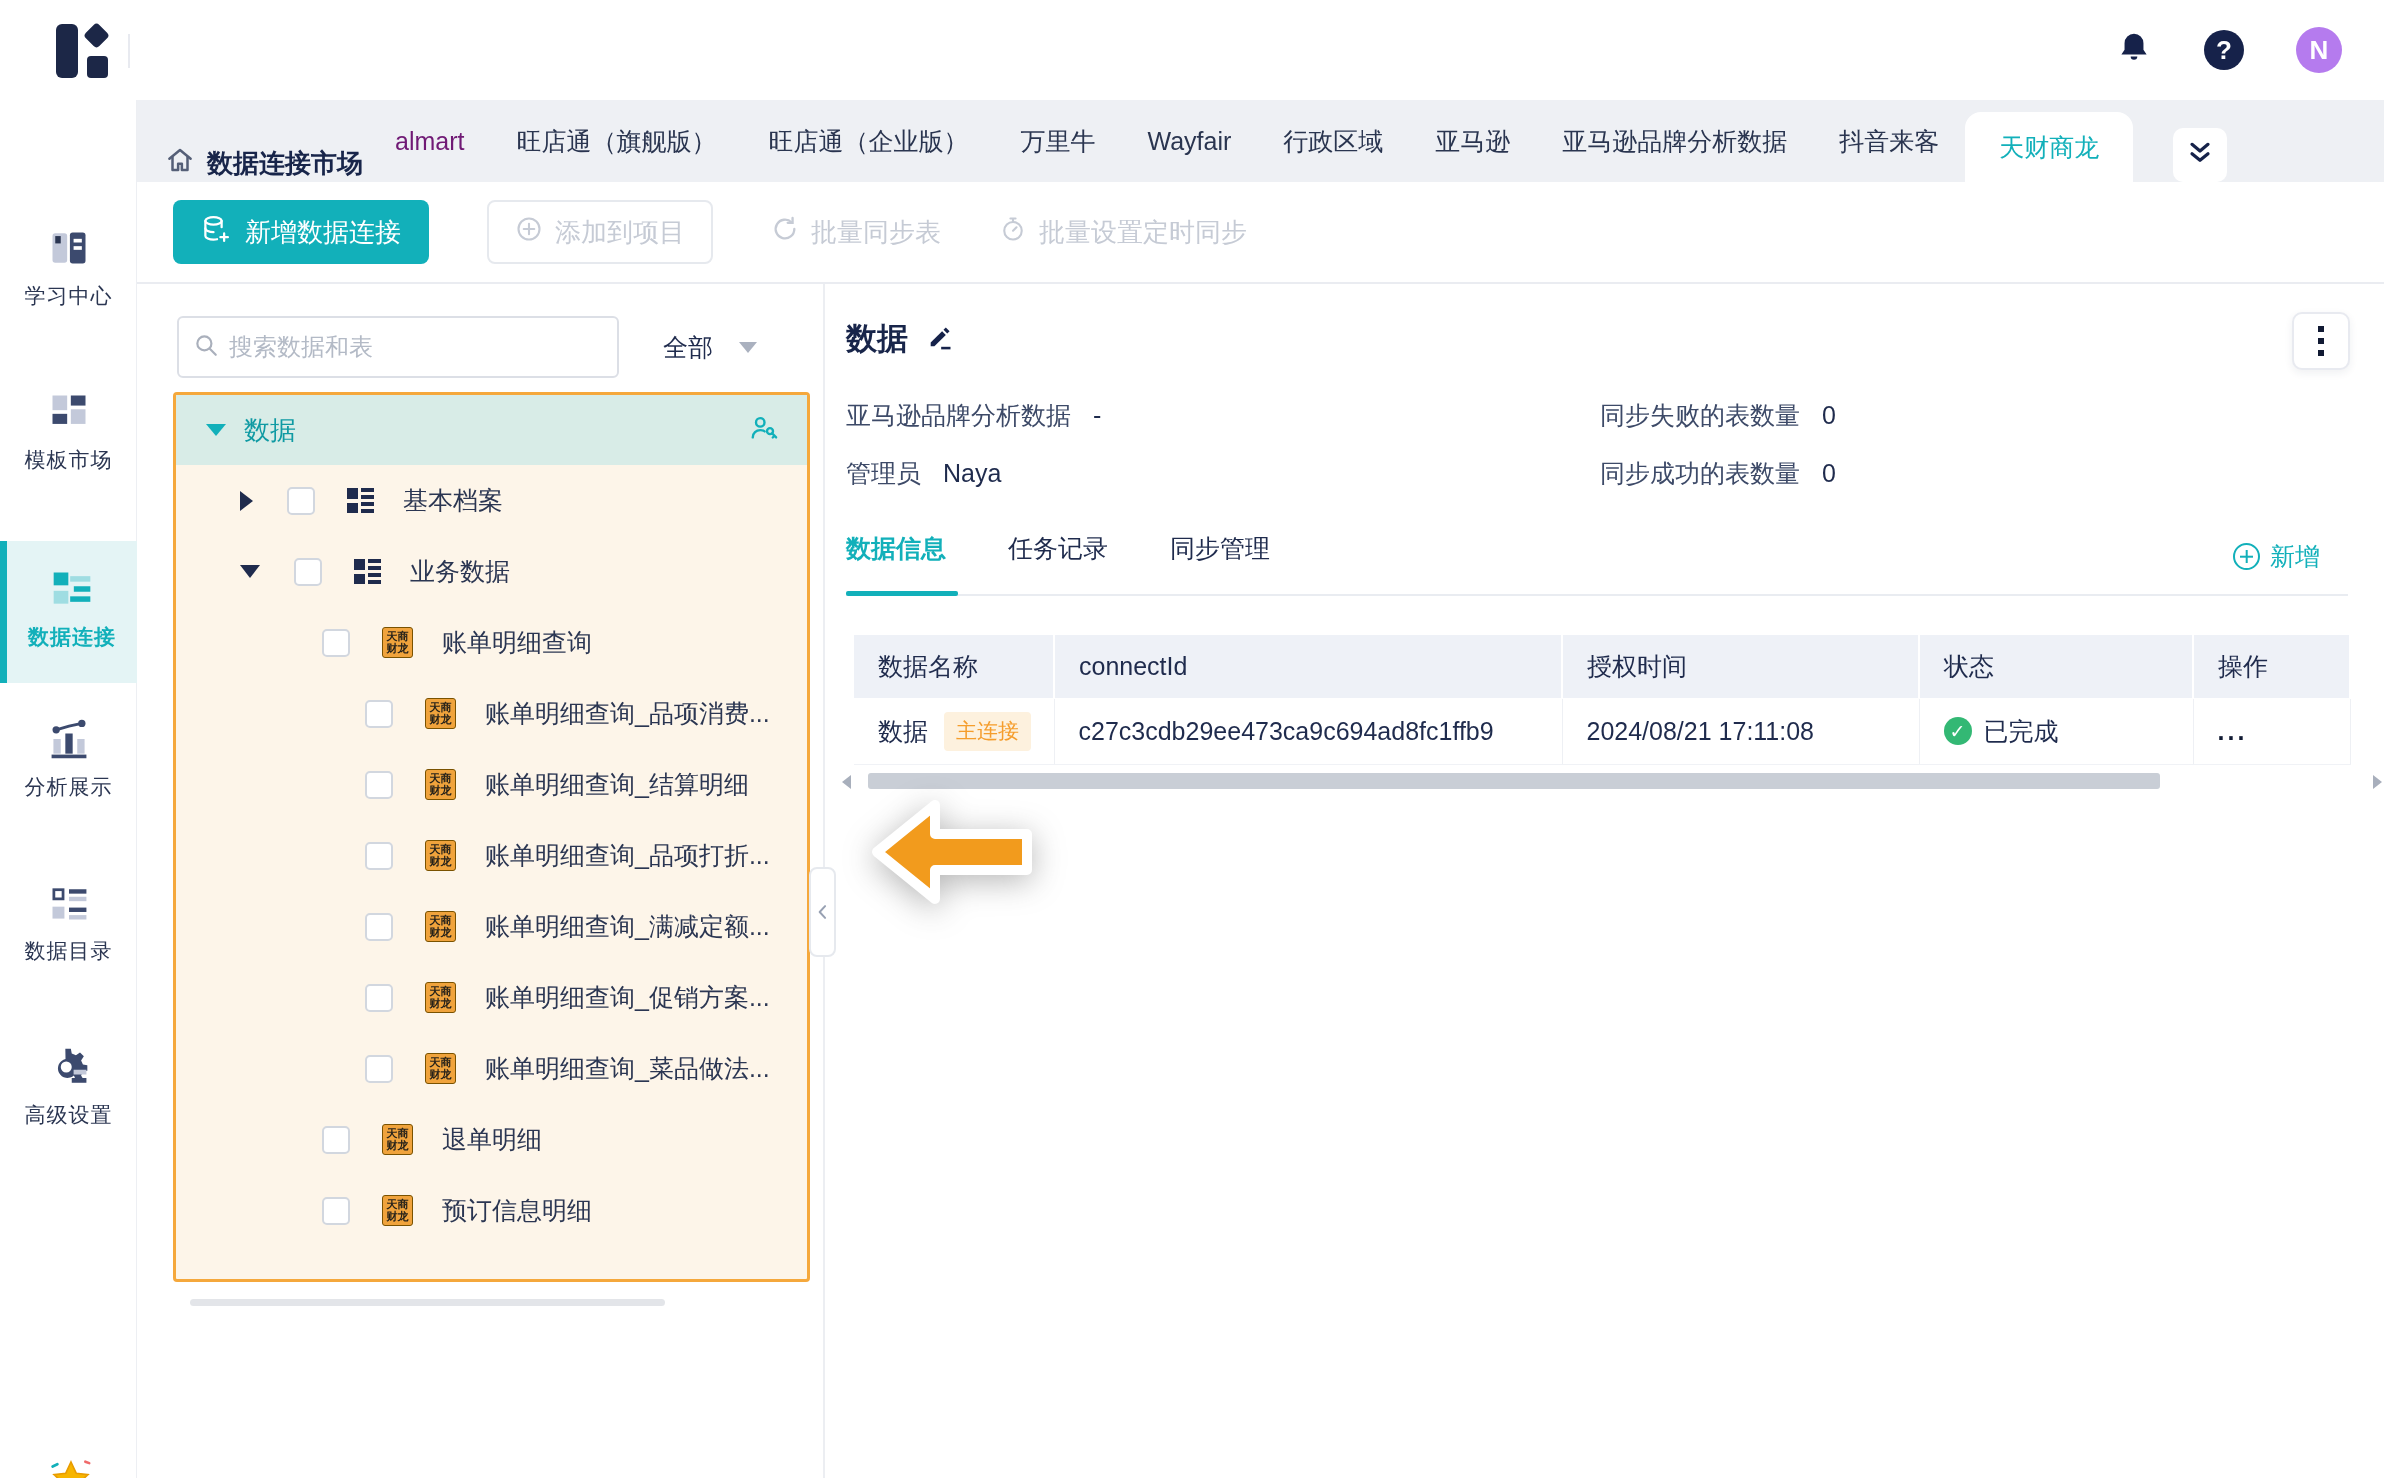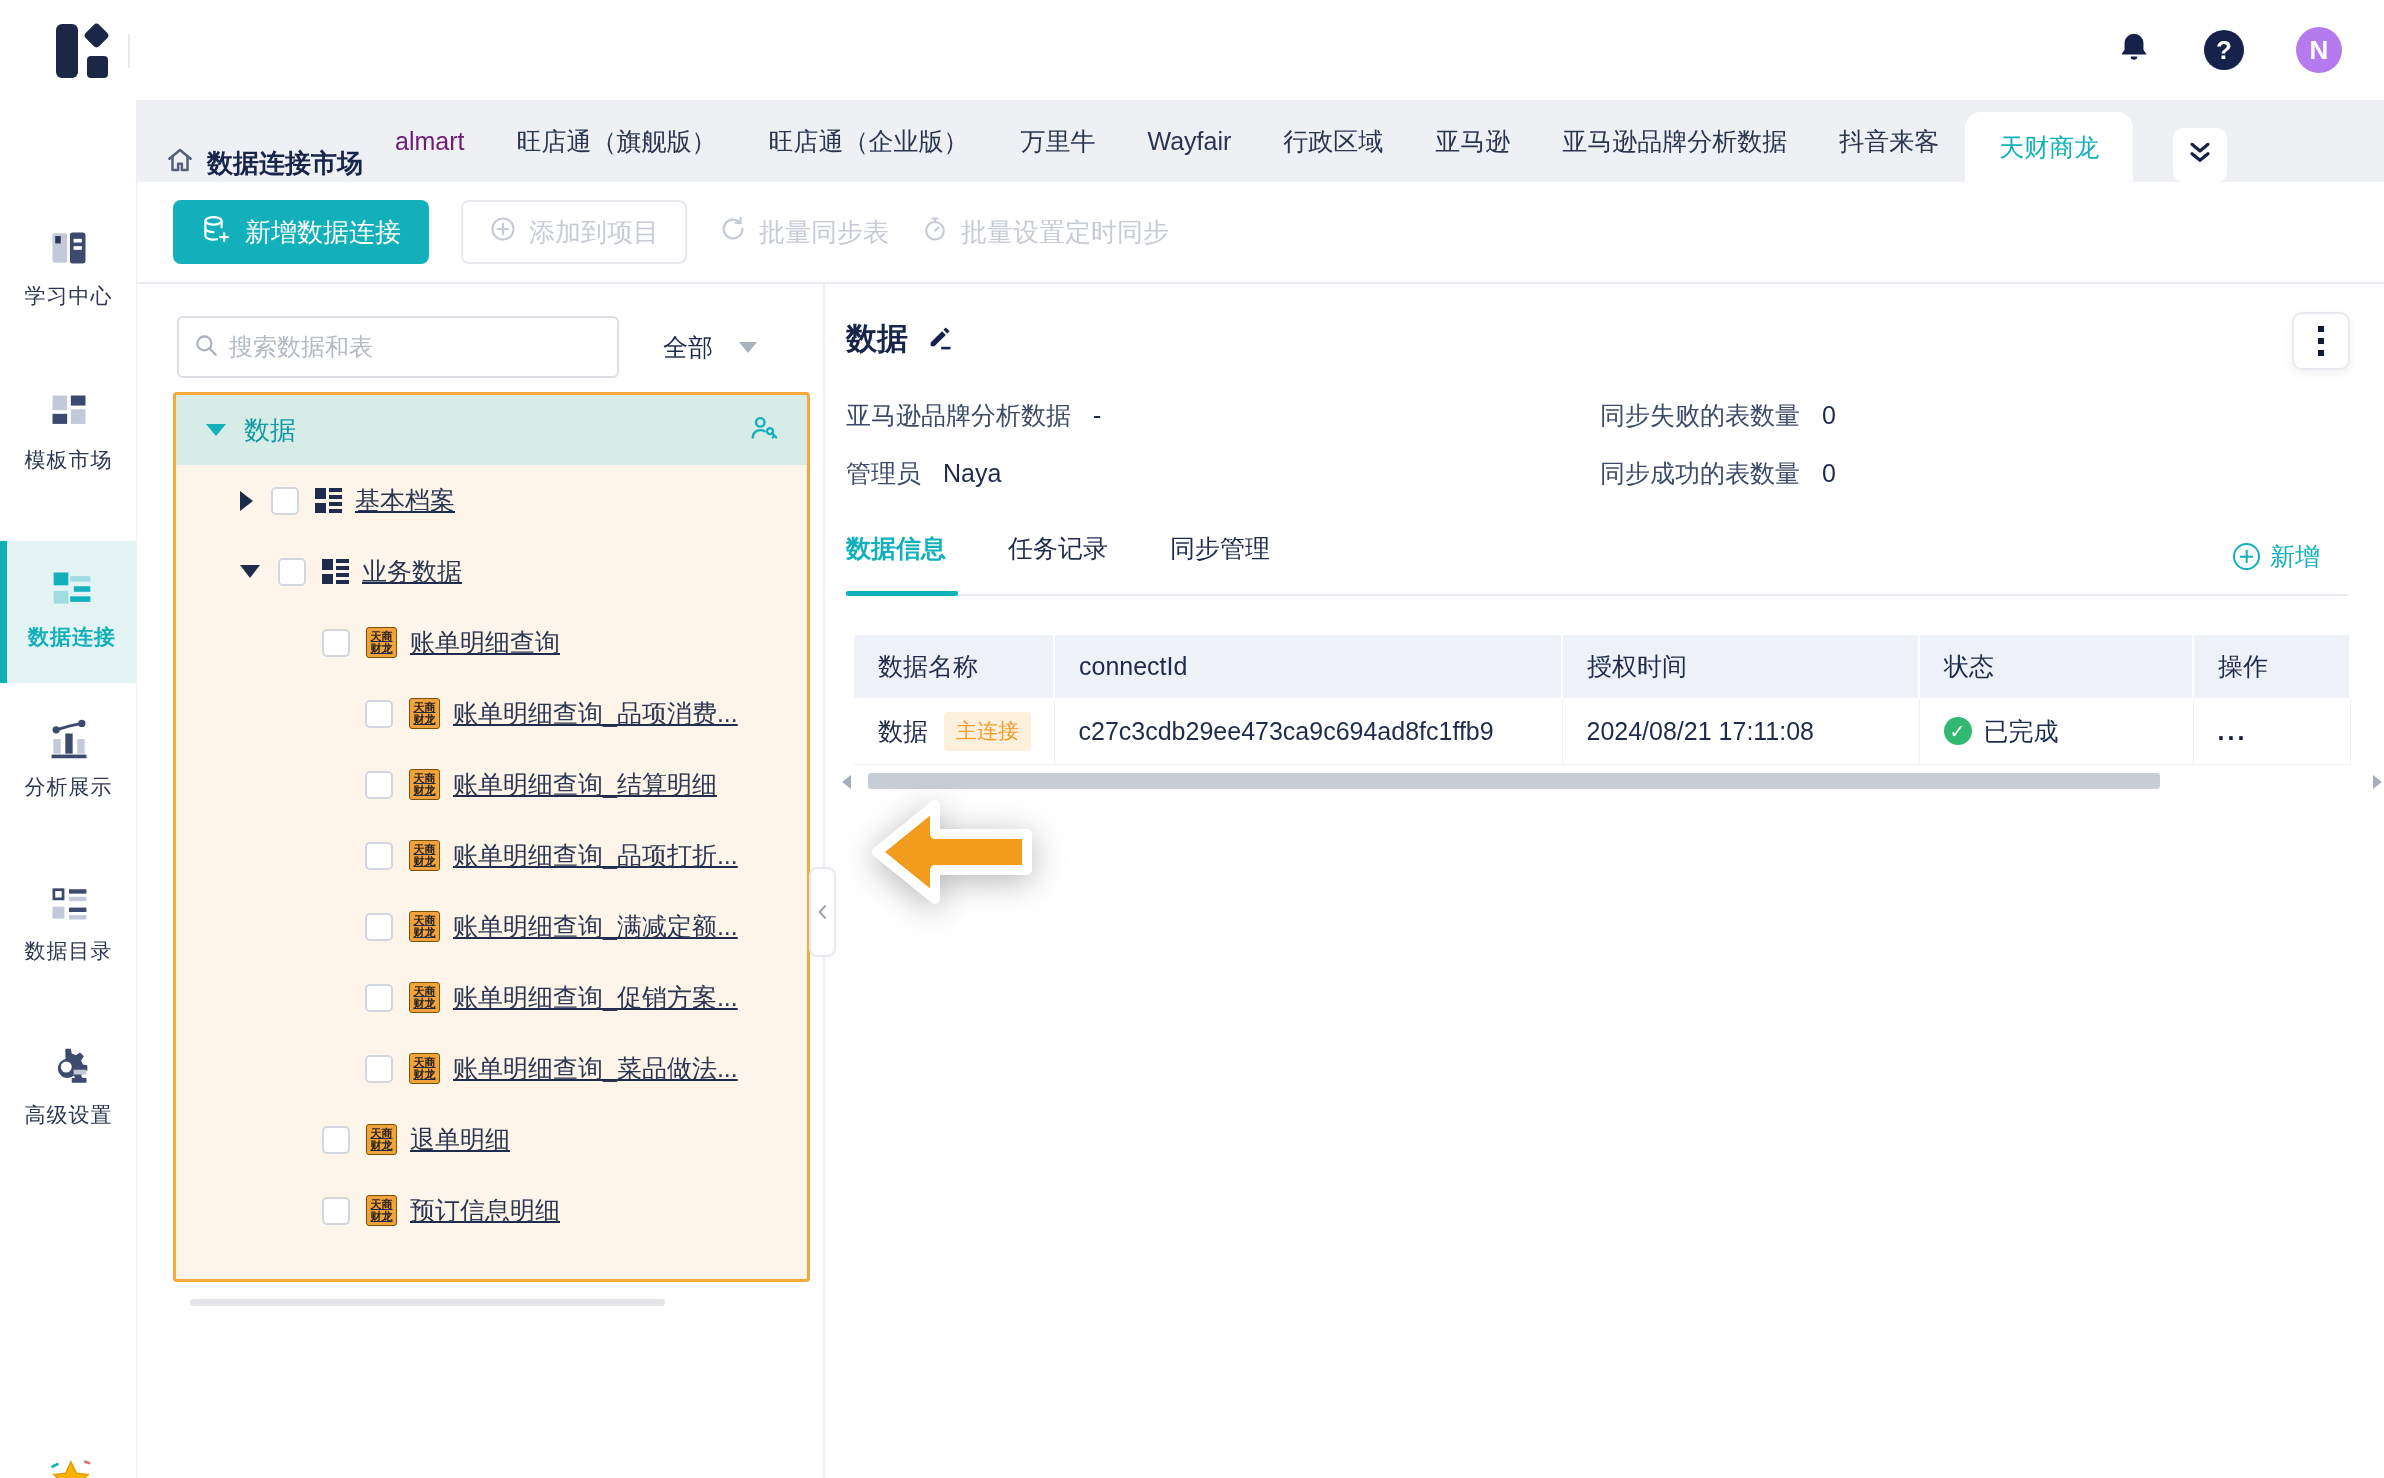--- a/index.html
+++ b/index.html
@@ -33,21 +33,21 @@
   .home-group{display:flex;align-items:center;gap:12px;margin-left:28px;font-weight:bold;font-size:26px;color:#18254a;cursor:pointer;white-space:nowrap;}
   .tabs{display:flex;align-items:stretch;height:82px;margin-left:6px;}
   .tab{padding:0 26px;font-size:25px;color:#2a3550;display:flex;align-items:center;cursor:pointer;white-space:nowrap;}
   .tab.faded{color:#701a75;}
   .tab.active{background:#fff;border-radius:16px 16px 0 0;color:#12b0ba;align-self:flex-end;height:70px;padding:0 34px;}
   .expand-btn{margin-left:40px;width:54px;height:54px;background:#fff;border-radius:10px;display:flex;
               align-items:center;justify-content:center;cursor:pointer;flex:none;}
 
   
   .toolbar{position:absolute;left:137px;top:182px;right:0;height:102px;background:#fff;border-bottom:2px solid #eaecf1;
-           display:flex;align-items:center;gap:32px;padding-left:36px;z-index:3;}
+           display:flex;align-items:center;gap:58px;padding-left:36px;z-index:3;}
   .btn-primary{height:64px;padding:0 28px;border-radius:8px;background:#12b0ba;color:#fff;font-size:26px;
                display:flex;align-items:center;gap:14px;cursor:pointer;}
   .btn-outline{height:64px;padding:0 26px;border-radius:8px;background:#fff;border:2px solid #e6e9ee;color:#c6cbd5;
                font-size:26px;display:flex;align-items:center;gap:12px;}
   .btn-text{color:#c6cbd5;font-size:26px;display:flex;align-items:center;gap:12px;}
 
   
   .content{position:absolute;left:137px;top:284px;right:0;bottom:0;background:#fff;}
   .v-divider{position:absolute;left:686px;top:0;bottom:0;width:2px;background:#eceef2;}
 
@@ -60,21 +60,21 @@
   .search-box input::placeholder{color:#b3bac6;}
   .filter{margin-left:44px;display:flex;align-items:center;gap:26px;font-size:25px;color:#1f2b4d;cursor:pointer;}
   .caret-down{width:0;height:0;border-left:9px solid transparent;border-right:9px solid transparent;border-top:11px solid #aab1bf;}
 
   .tree-panel{position:absolute;left:36px;top:108px;width:637px;height:890px;background:#fdf5e9;
               border:3px solid #f5a83c;border-radius:4px;overflow:hidden;}
   .tree-root{height:70px;background:#d8ece7;display:flex;align-items:center;padding:0 28px 0 30px;}
   .tree-root .tlabel{font-size:26px;color:#0f9aa3;margin-left:18px;}
   .tcaret{width:0;height:0;border-left:10px solid transparent;border-right:10px solid transparent;border-top:12px solid #12b0ba;}
   .tree-root .spacer{flex:1;}
-  .trow{height:71px;display:flex;align-items:center;gap:0;text-decoration:underline;}
+  .trow{height:71px;display:flex;align-items:center;gap:16px;}
   .trow .ncaret{width:0;height:0;margin-right:18px;}
   .ncaret.closed{border-top:10px solid transparent;border-bottom:10px solid transparent;border-left:13px solid #1f2b4d;}
   .ncaret.open{border-left:10px solid transparent;border-right:10px solid transparent;border-top:13px solid #1f2b4d;}
   .trow.lv1{padding-left:64px;}
   .trow.lv2{padding-left:146px;}
   .trow.lv3{padding-left:189px;}
   .cb{width:28px;height:28px;border:2px solid #d2d7df;border-radius:5px;background:#fff;flex:none;margin-right:16px;cursor:pointer;}
   .grid-icon{width:27px;height:27px;flex:none;margin-right:13px;position:relative;}
   .grid-icon i{position:absolute;background:#1f2b4d;}
   .logo-chip{width:31px;height:31px;flex:none;margin-right:13px;background:#f0a33c;border:1px solid #7a5200;border-radius:3px;

